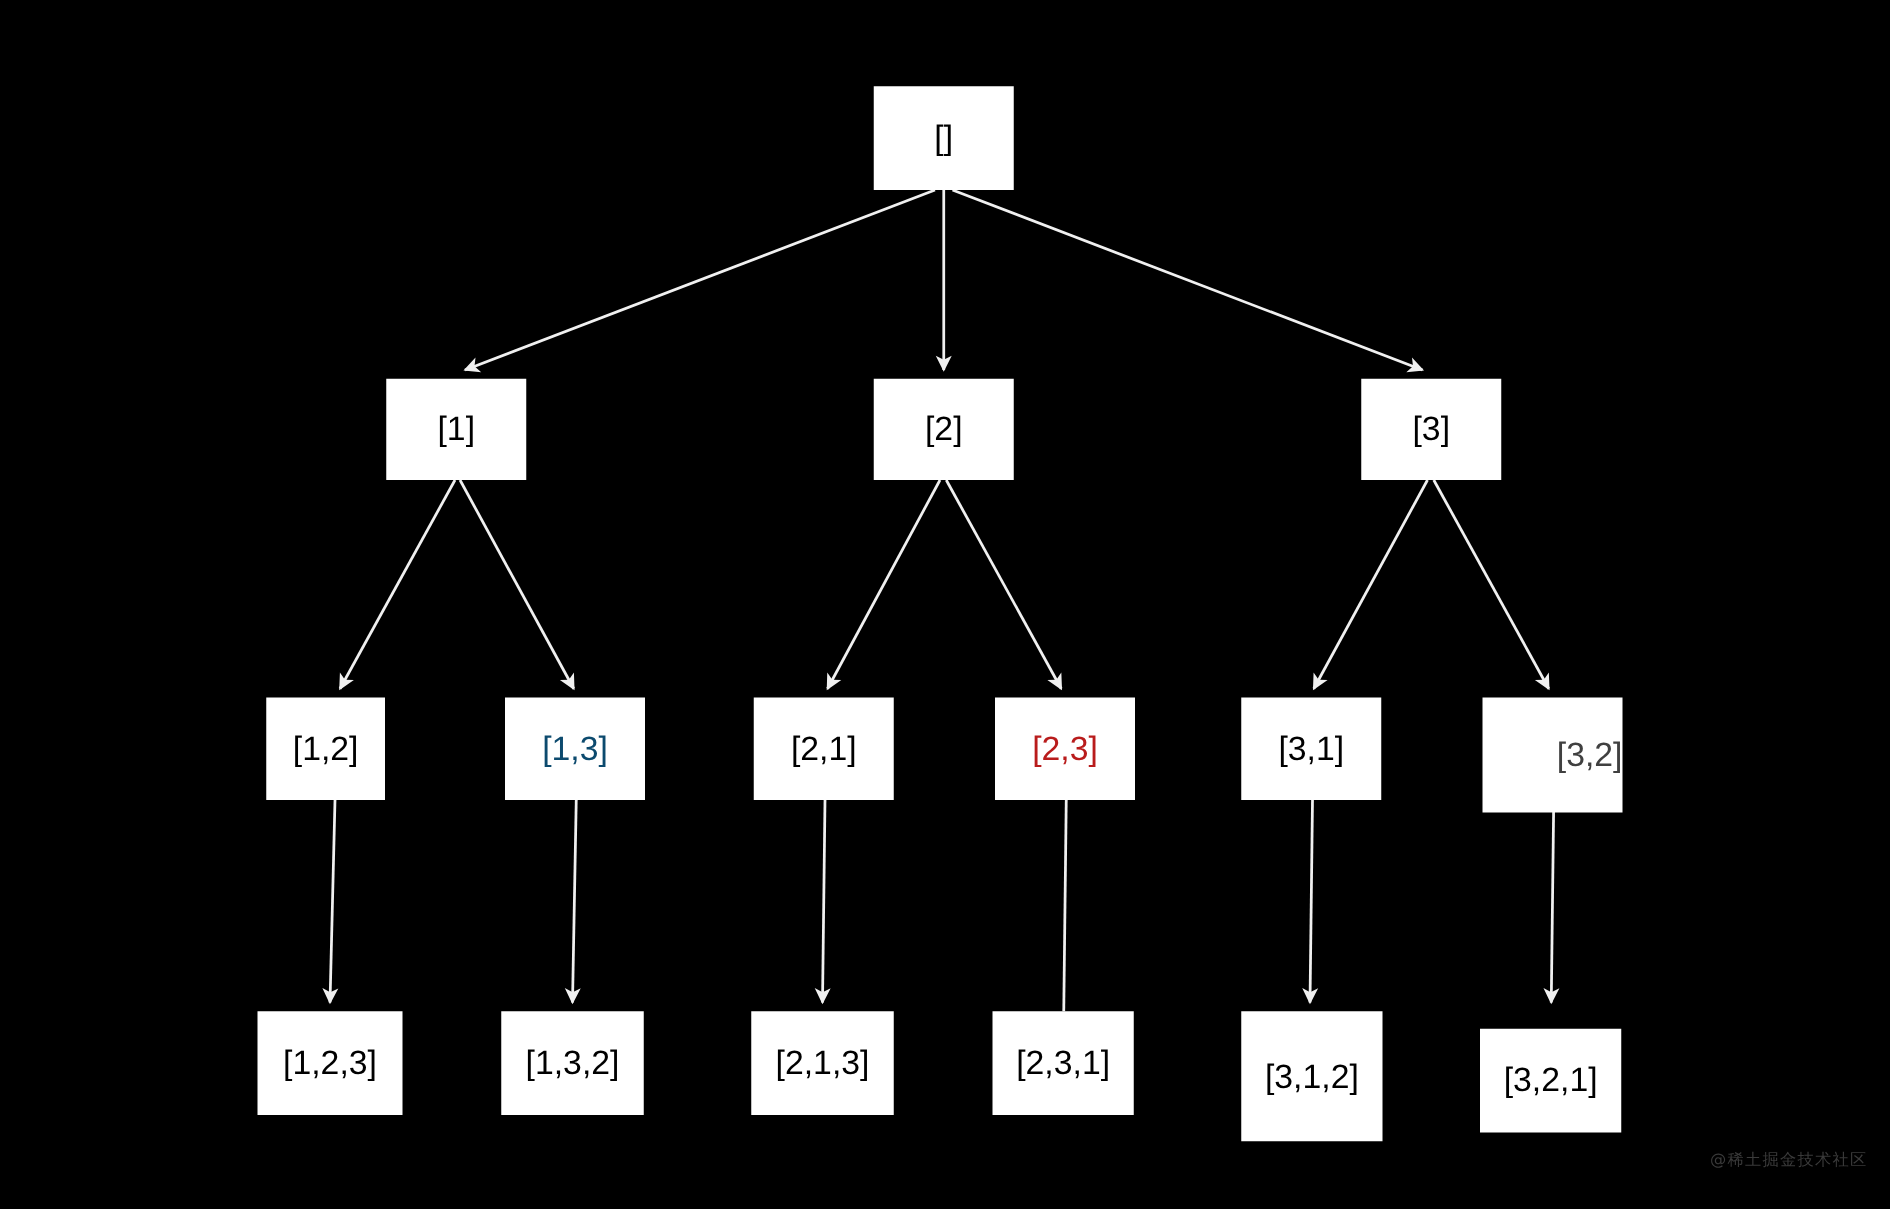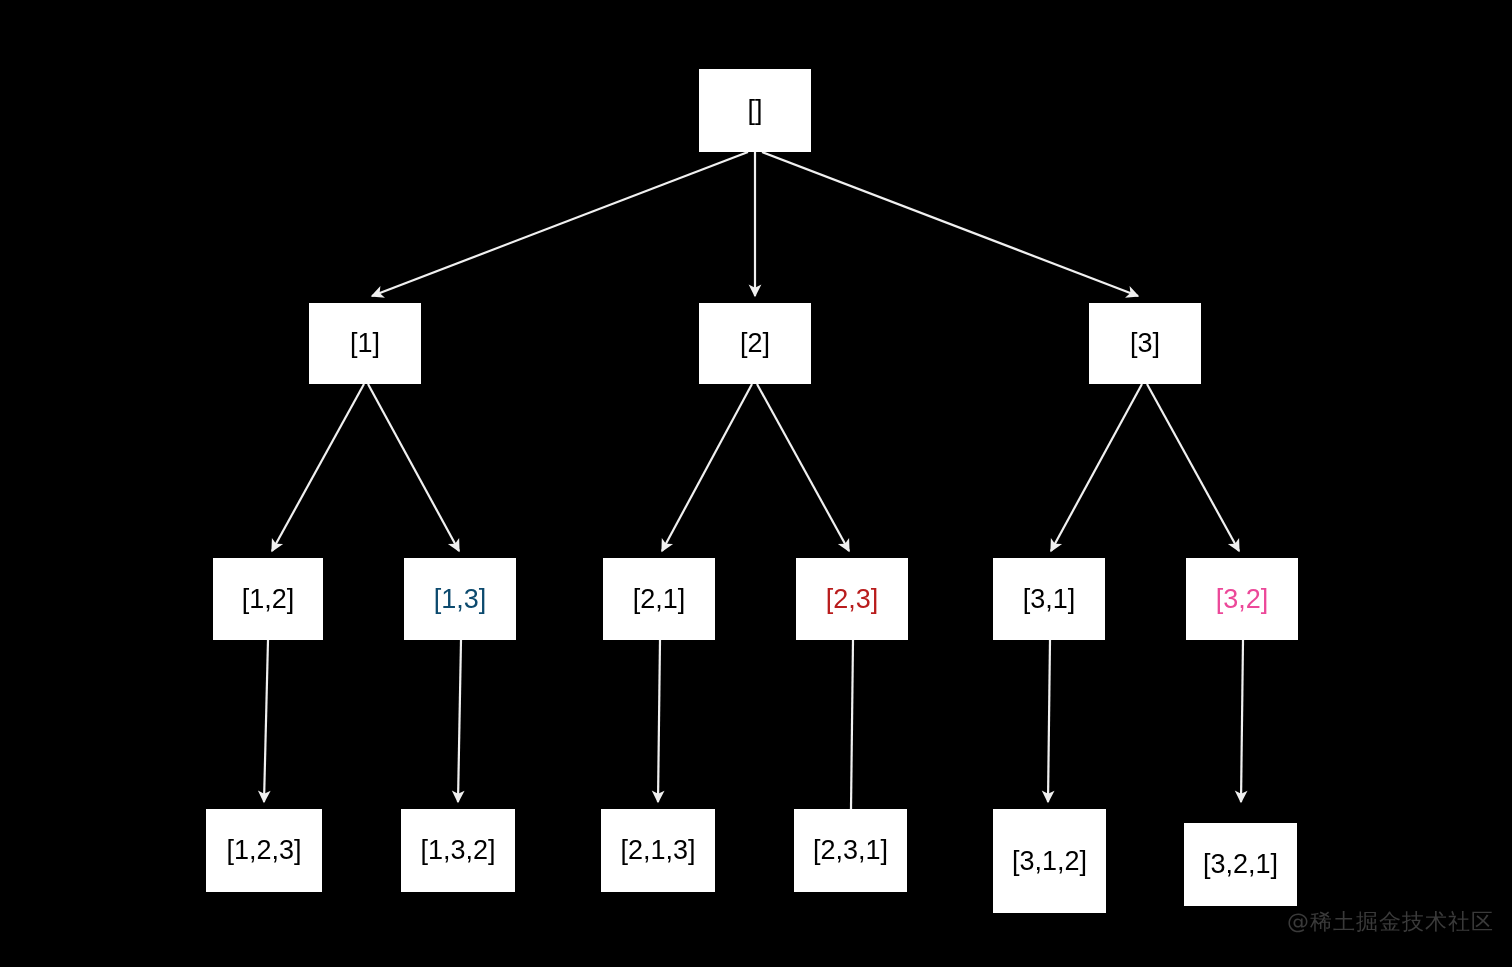--- a/index.html
+++ b/index.html
@@ -34,21 +34,21 @@
     line-height: 1;
     letter-spacing: 0px;
     box-sizing: border-box;
     z-index: 2;
   }
   .watermark {
     position: absolute;
     right: 18px;
     bottom: 30px;
     color: #3a3a3a;
-    font-size: 22px;
+    font-size: 13px;
     font-family: "DejaVu Sans", sans-serif;
     letter-spacing: 1px;
     z-index: 3;
     user-select: none;
   }
 </style>
 </head>
 <body>
 
 <div id="canvas">
@@ -84,36 +84,36 @@
       </div>
       <div class="node" style="left: 309px; top: 303px; width: 112px; height: 81px; background: rgb(255, 255, 255); color: rgb(0, 0, 0);">
         <span>[1]</span>
       </div>
       <div class="node" style="left: 699px; top: 303px; width: 112px; height: 81px; background: rgb(255, 255, 255); color: rgb(0, 0, 0);">
         <span>[2]</span>
       </div>
       <div class="node" style="left: 1089px; top: 303px; width: 112px; height: 81px; background: rgb(255, 255, 255); color: rgb(0, 0, 0);">
         <span>[3]</span>
       </div>
-      <div class="node" style="left: 213px; top: 558px; width: 110px; height: 82px; background: rgb(255, 255, 255); color: rgb(0, 0, 0);">
+      <div class="node" style="left: 213px; top: 558px; width: 95px; height: 82px; background: rgb(255, 255, 255); color: rgb(0, 0, 0);">
         <span>[1,2]</span>
       </div>
       <div class="node" style="left: 404px; top: 558px; width: 112px; height: 82px; background: rgb(255, 255, 255); color: #0c4a6e;">
         <span>[1,3]</span>
       </div>
       <div class="node" style="left: 603px; top: 558px; width: 112px; height: 82px; background: rgb(255, 255, 255); color: rgb(0, 0, 0);">
         <span>[2,1]</span>
       </div>
       <div class="node" style="left: 796px; top: 558px; width: 112px; height: 82px; background: rgb(255, 255, 255); color: #b91c1c;">
         <span>[2,3]</span>
       </div>
       <div class="node" style="left: 993px; top: 558px; width: 112px; height: 82px; background: rgb(255, 255, 255); color: rgb(0, 0, 0); justify-content: center;">
         <span>[3,1]</span>
       </div>
-      <div class="node" style="left: 1186px; top: 558px; width: 112px; height: 82px; background: rgb(255, 255, 255); color: #ec4899;">
+      <div class="node" style="left: 1186px; top: 558px; width: 112px; height: 92px; background: rgb(255, 255, 255); color: #404040; justify-content: flex-end;">
         <span>[3,2]</span>
       </div>
       <div class="node" style="left: 206px; top: 809px; width: 116px; height: 83px; background: rgb(255, 255, 255); color: rgb(0, 0, 0);">
         <span>[1,2,3]</span>
       </div>
       <div class="node" style="left: 401px; top: 809px; width: 114px; height: 83px; background: rgb(255, 255, 255); color: rgb(0, 0, 0);">
         <span>[1,3,2]</span>
       </div>
       <div class="node" style="left: 601px; top: 809px; width: 114px; height: 83px; background: rgb(255, 255, 255); color: rgb(0, 0, 0);">
         <span>[2,1,3]</span>

